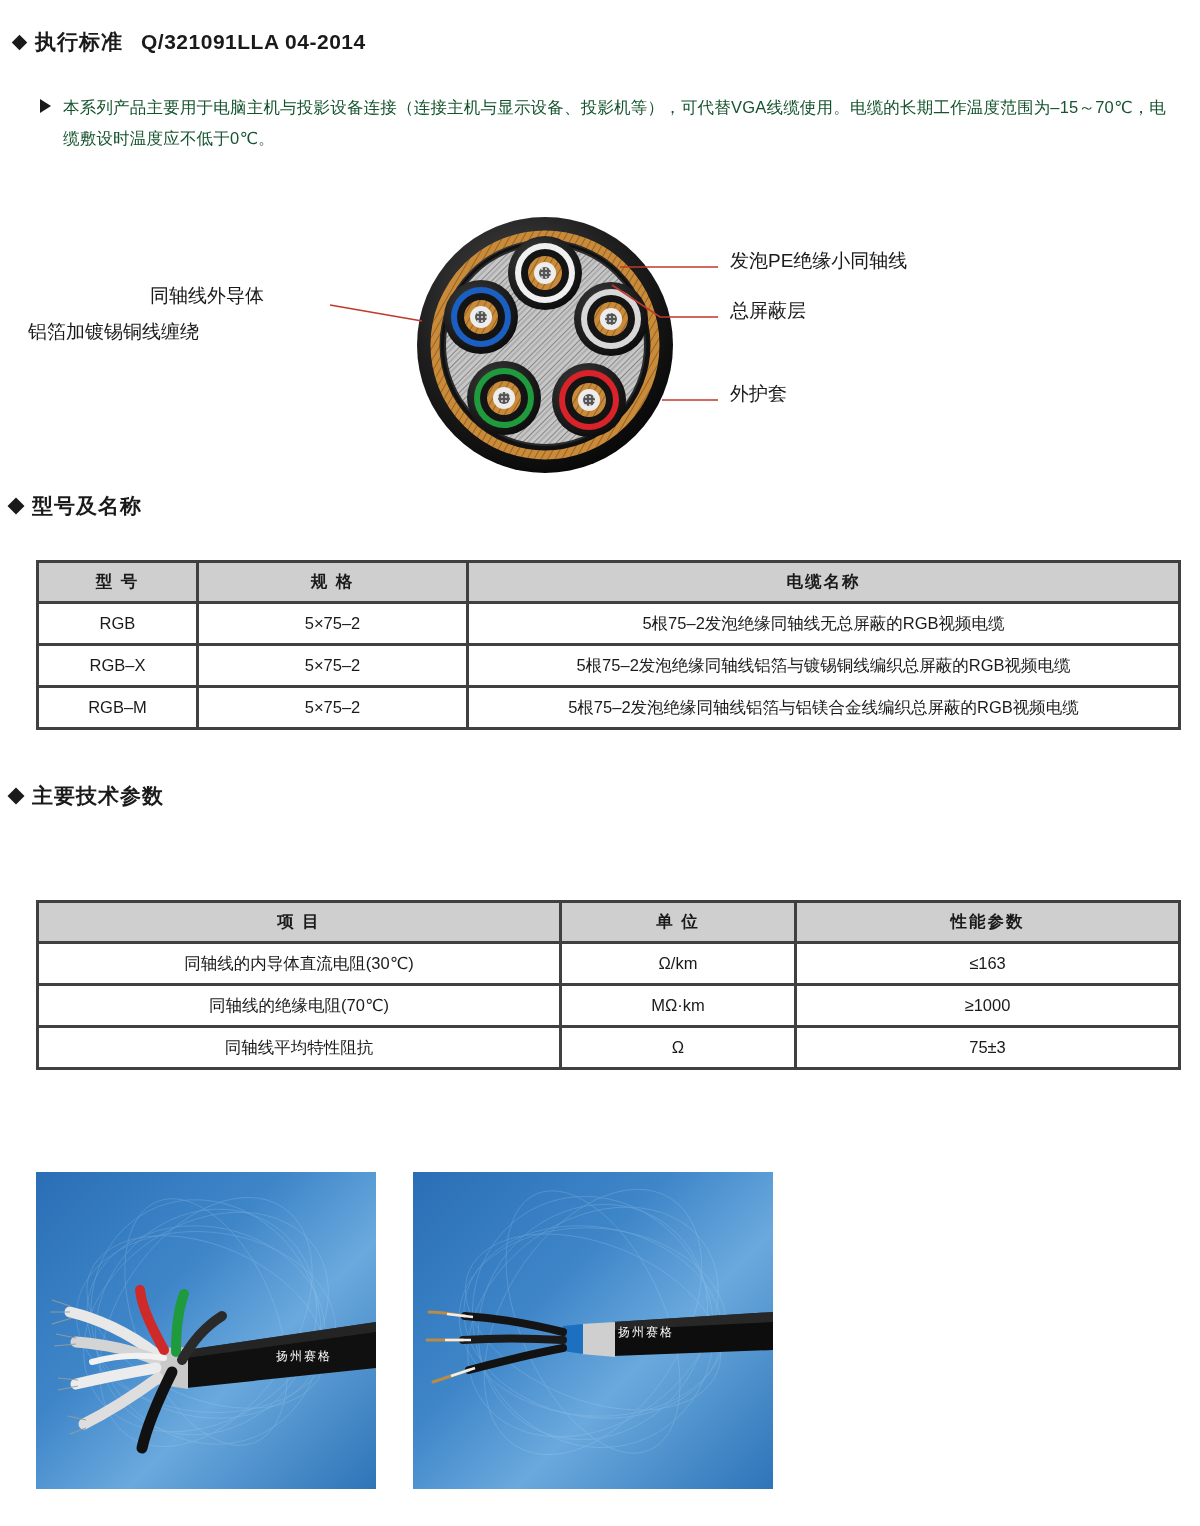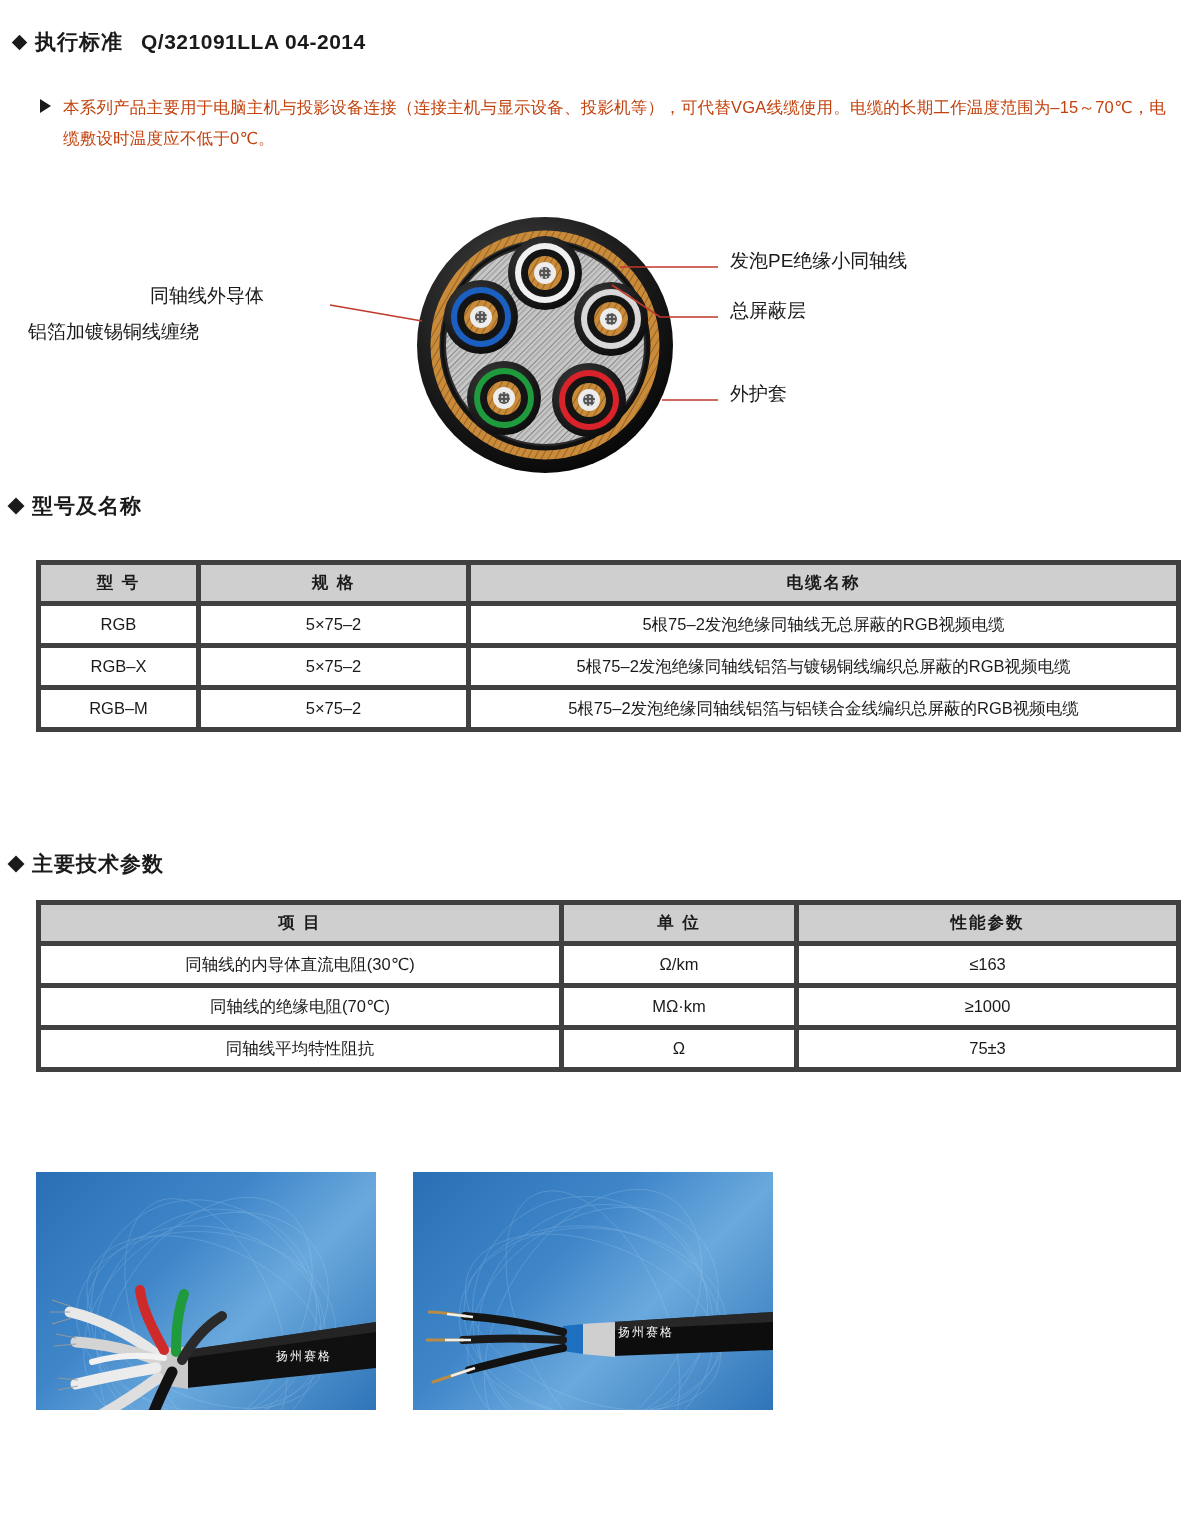--- a/index.html
+++ b/index.html
@@ -55,46 +55,46 @@
     border-left: 11px solid #1a1a1a;
     border-top: 7px solid transparent;
     border-bottom: 7px solid transparent;
     flex: none;
   }
   #intro p {
     margin: 0;
     font-size: 16.5px;
     line-height: 1.85;
     letter-spacing: 0.2px;
-    color: #c2410c;
+    color: #14532d;
   }
 
   
   #diagram {
     position: absolute;
     left: 0; top: 195px;
     width: 1200px;
     height: 300px;
   }
   #diagram svg { display: block; }
 
   
   #head-model { position: absolute; left: 10px; top: 492px; }
   #head-model .diamond { width: 12px; height: 12px; }
 
-  #head-params { position: absolute; left: 10px; top: 850px; font-family: Liberation Serif, serif; }
+  #head-params { position: absolute; left: 10px; top: 782px; font-family: Liberation Serif, serif; }
   #head-params .diamond { width: 12px; height: 12px; }
 
   table.grid {
     border-collapse: collapse;
     width: 100%;
     table-layout: fixed;
   }
   table.grid th, table.grid td {
-    border: 5px solid #404040;
+    border: 3px solid #404040;
     text-align: center;
     font-size: 16.5px;
     color: #1a1a1a;
     font-weight: normal;
     padding: 0 6px;
   }
   table.grid thead th {
     background: #cfcfcf;
     height: 41px;
     font-weight: bold;
@@ -111,21 +111,21 @@
     position: absolute;
     left: 36px; top: 900px;
     width: 1145px;
   }
 
   
   .photo {
     position: absolute;
     top: 1172px;
     width: 340px;
-    height: 238px;
+    height: 317px;
     overflow: hidden;
     background: linear-gradient(135deg, #2a6fb5 0%, #3f86c9 38%, #6aa9dd 62%, #2e74b8 100%);
   }
   #photo-1 { left: 36px; }
   #photo-2 { left: 413px; width: 360px; }
 
   .photo .swirl {
     position: absolute;
     inset: 0;
     opacity: 0.55;

